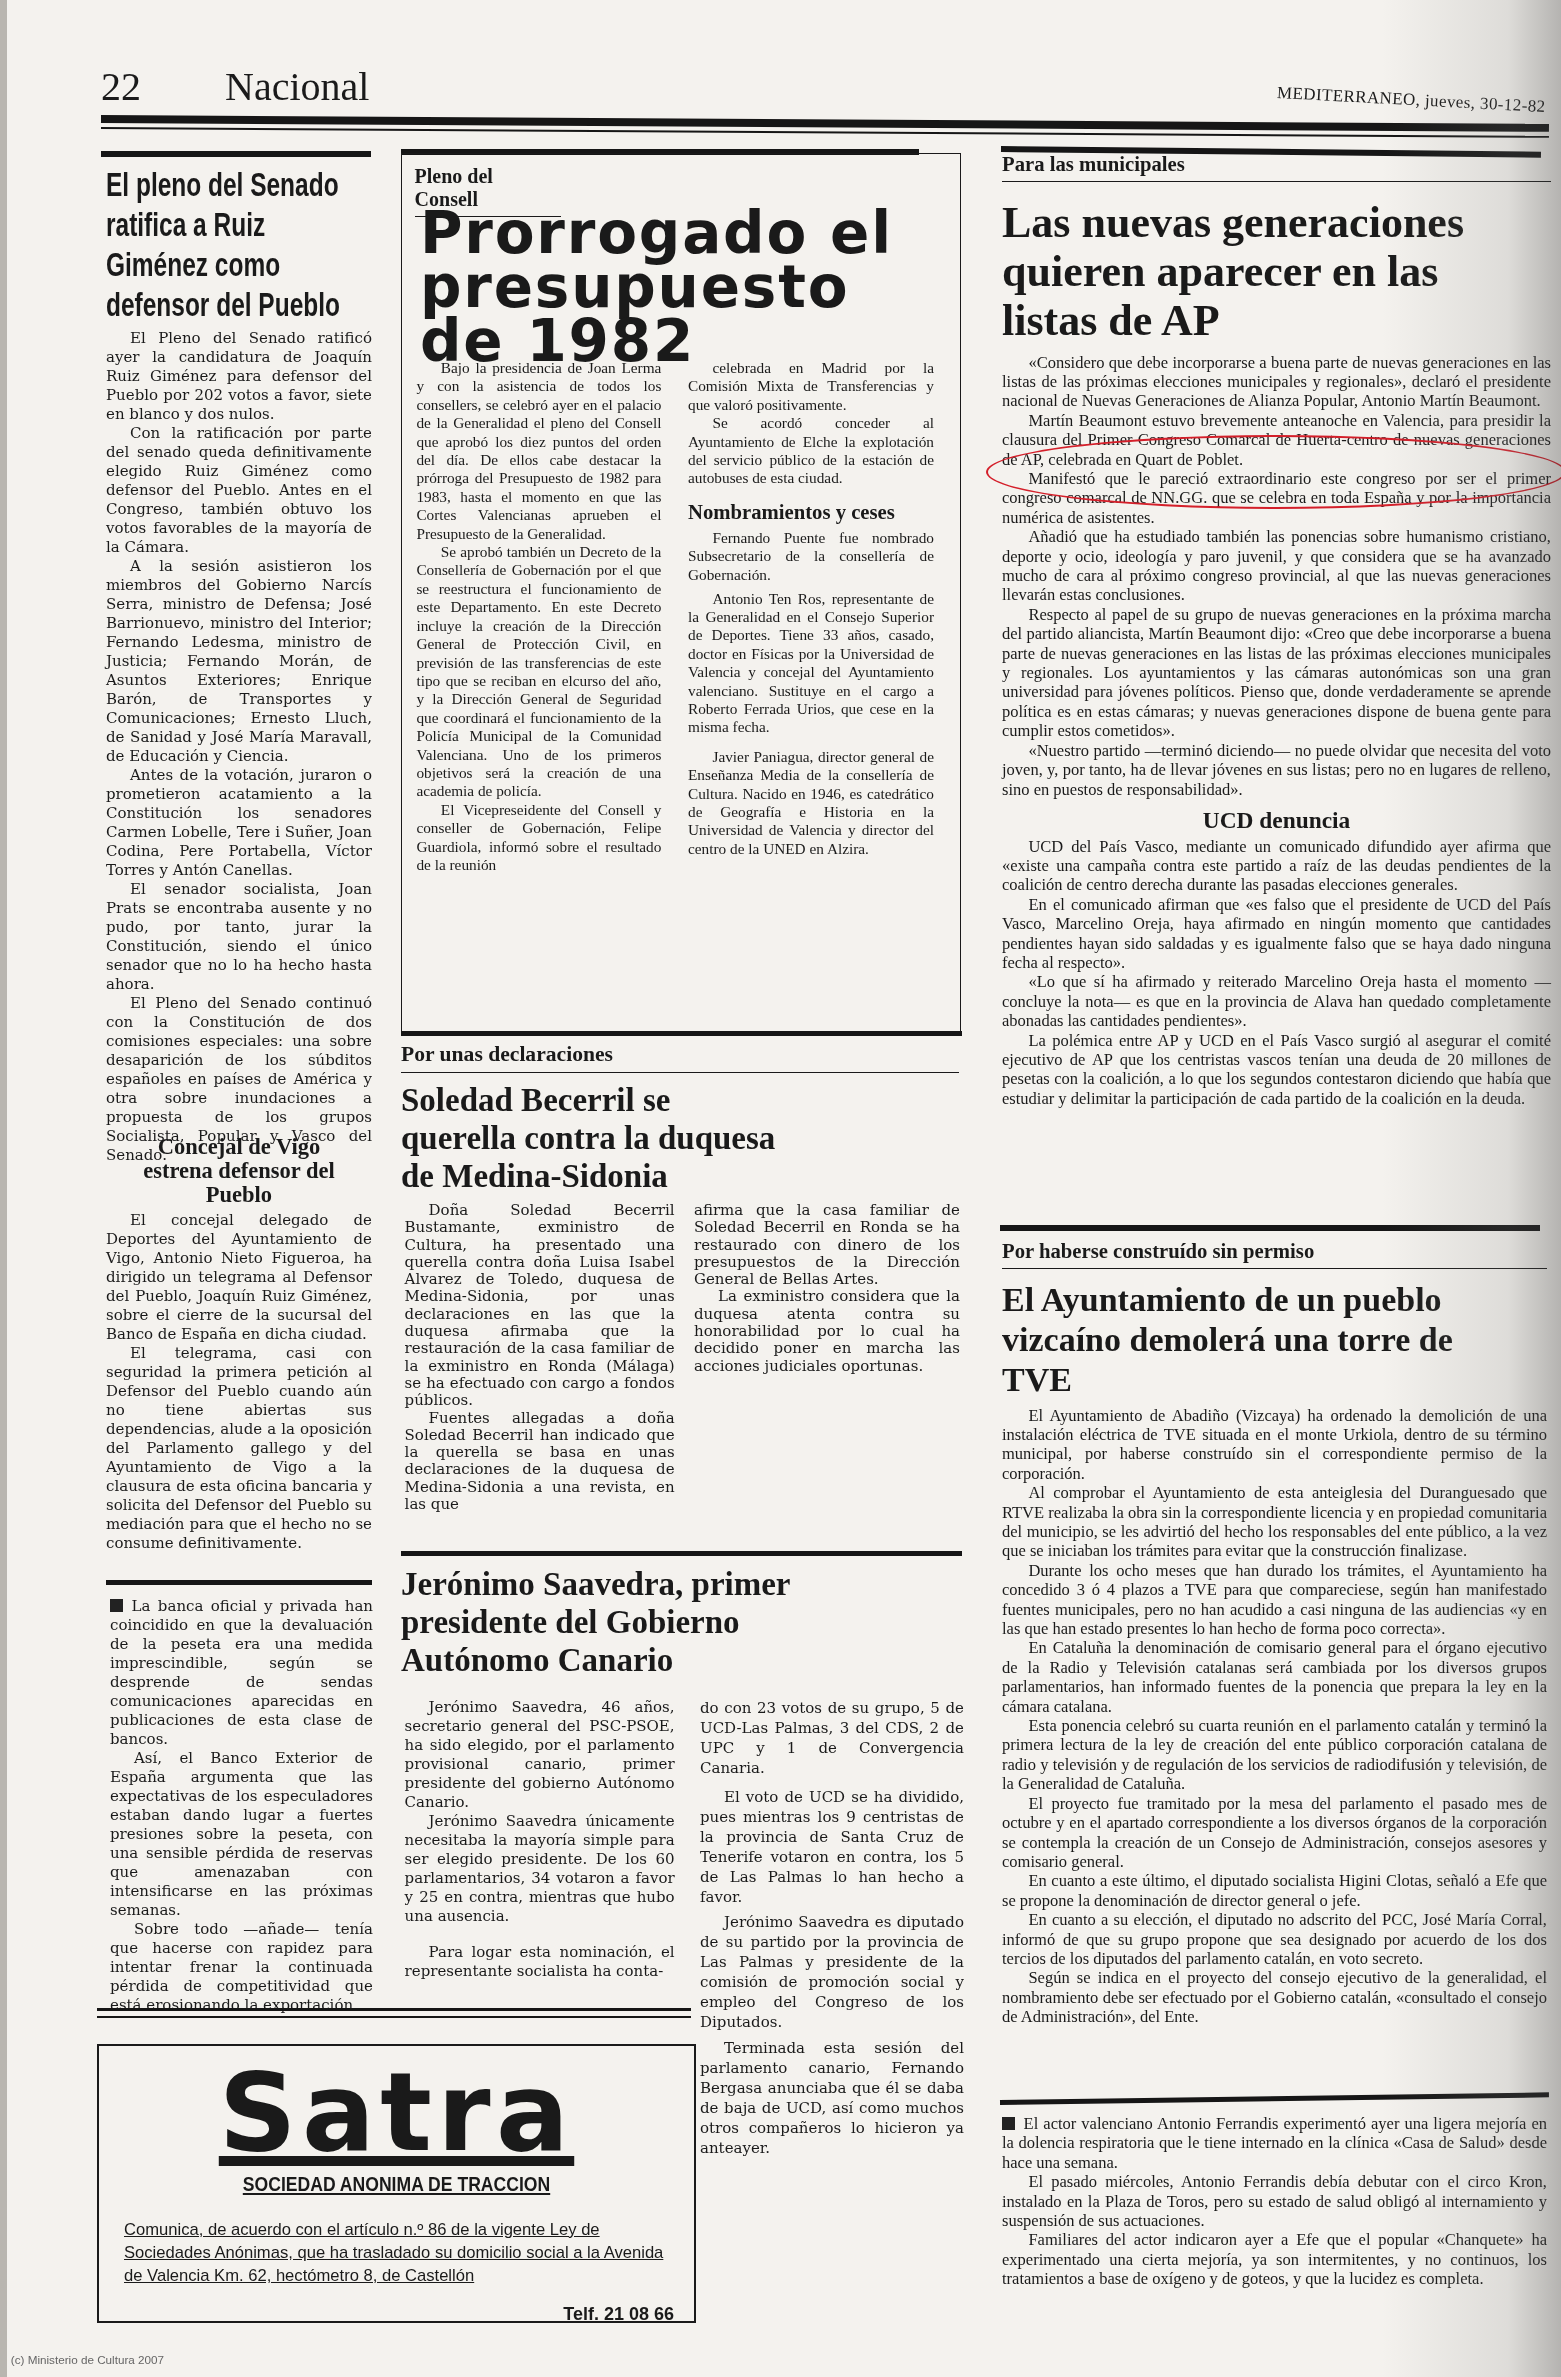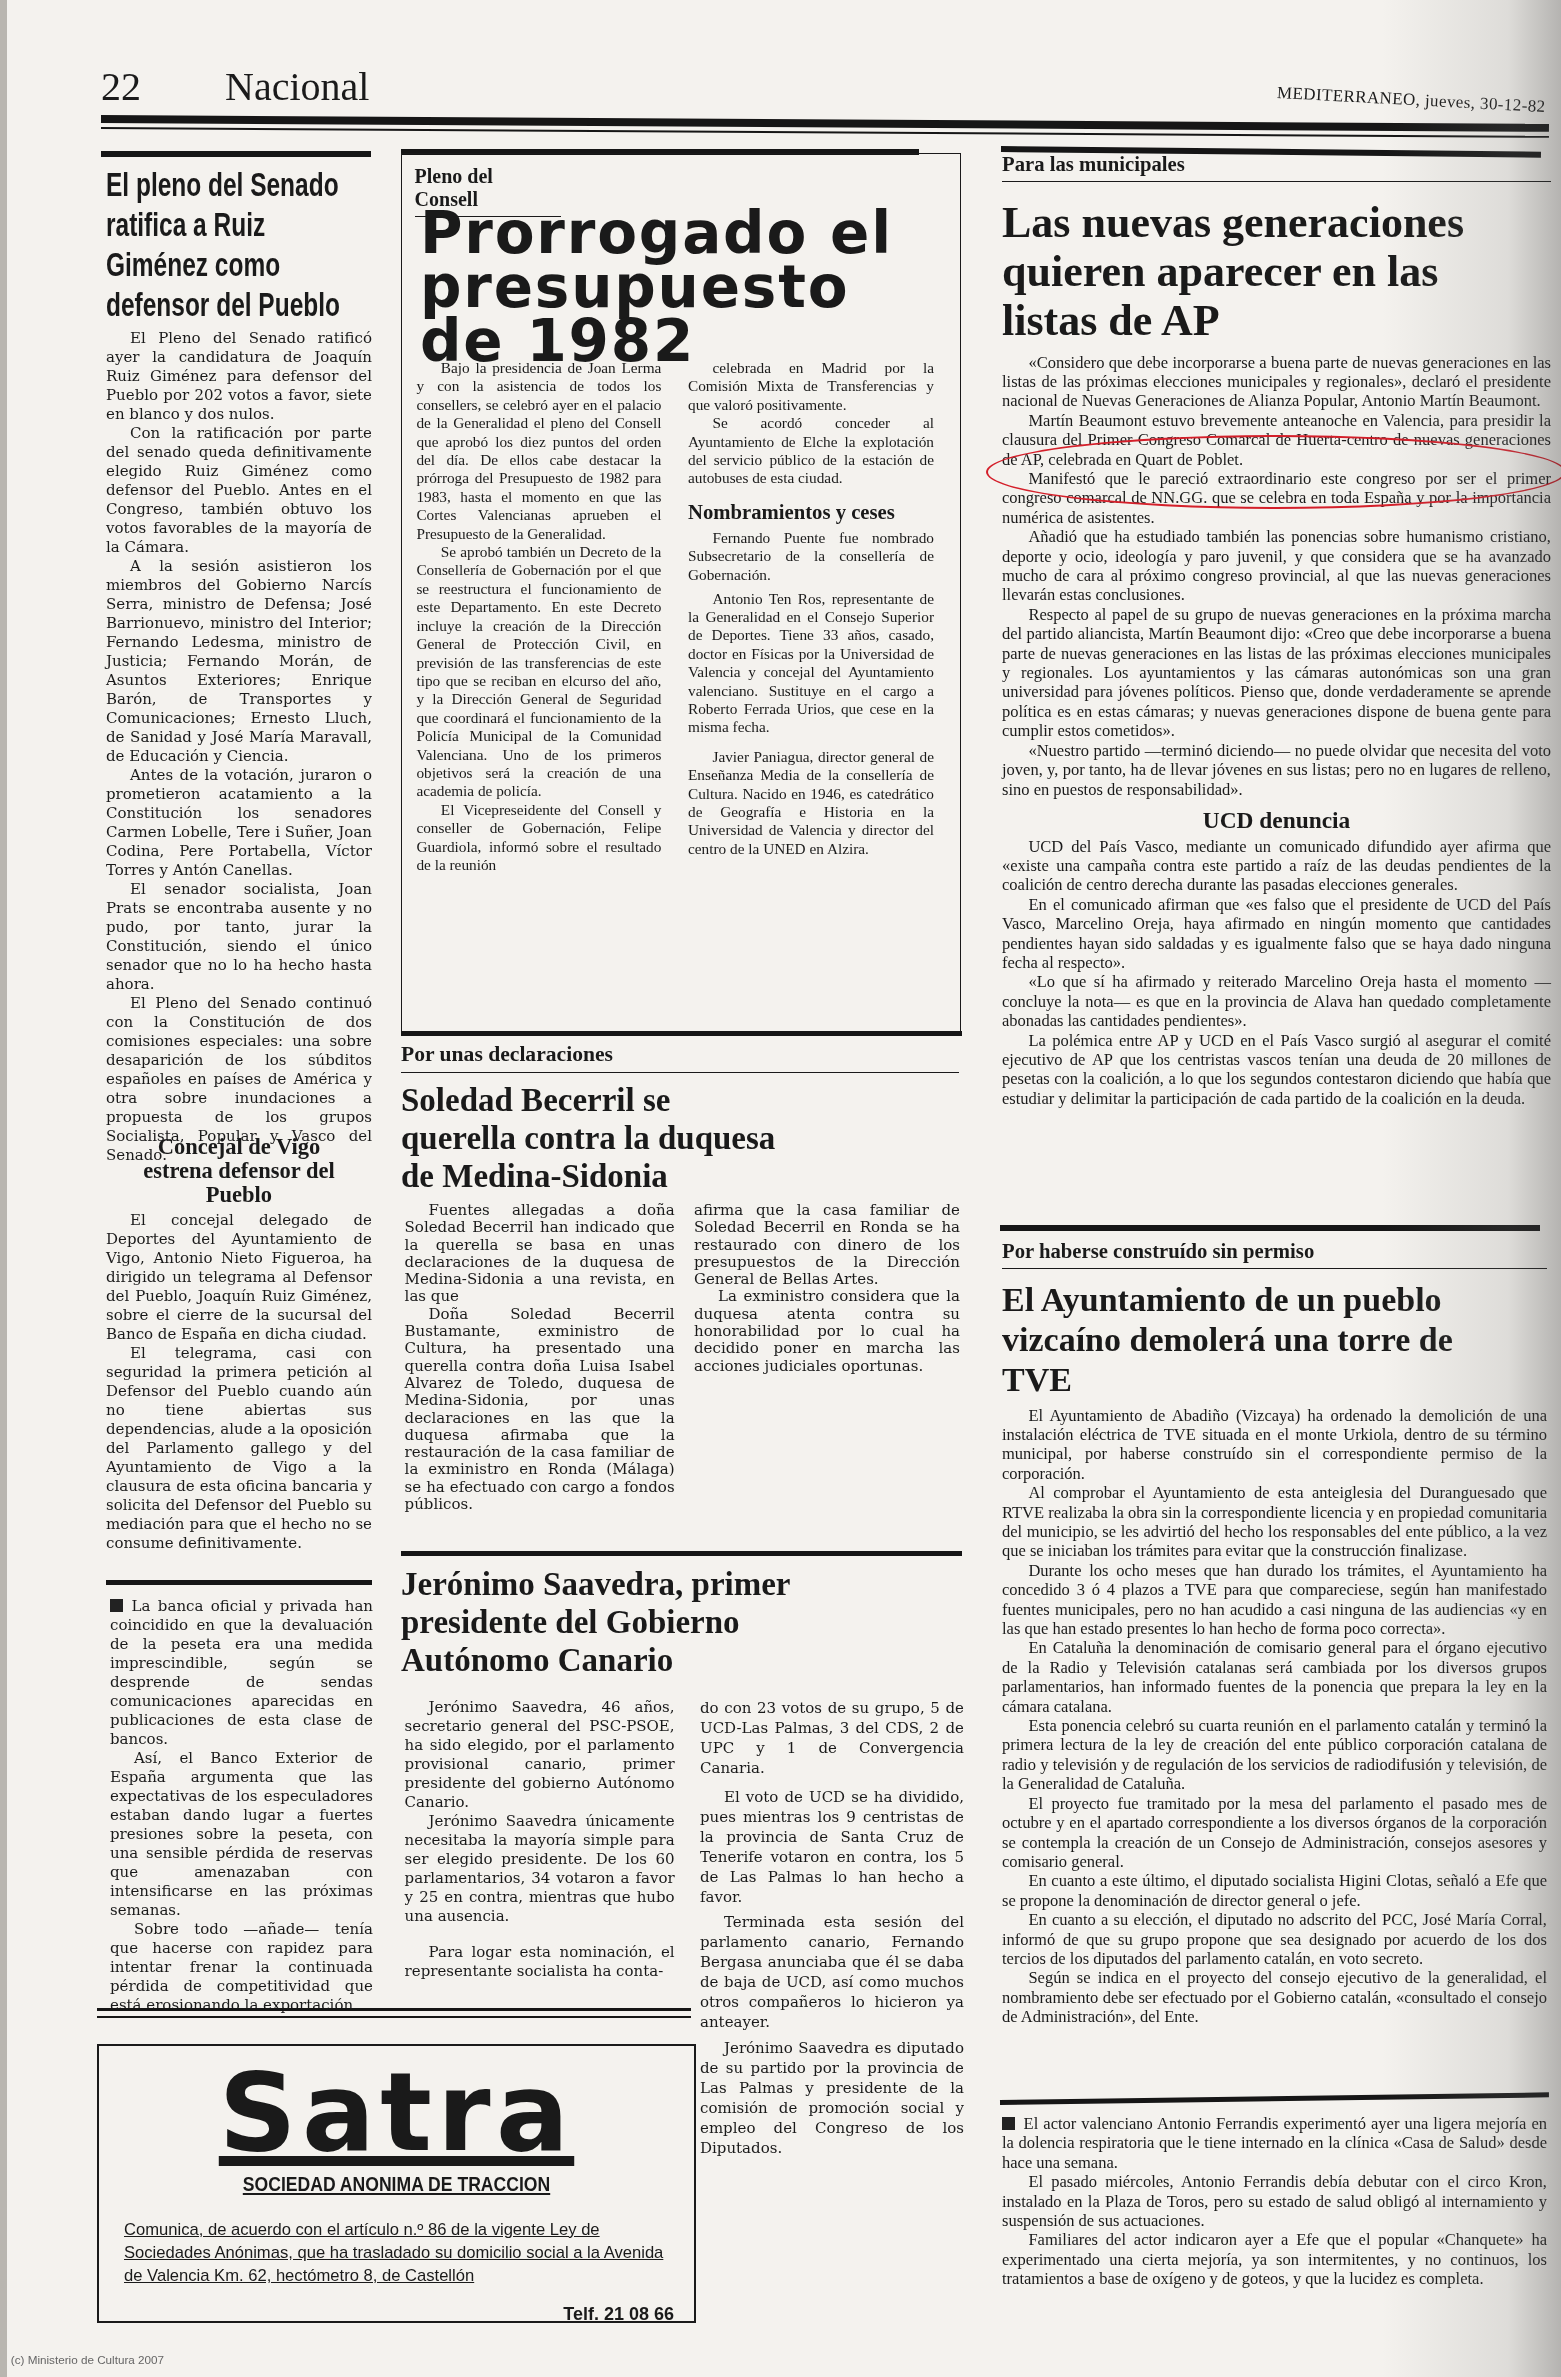--- a/index.html
+++ b/index.html
@@ -104,42 +104,42 @@
     <p style="margin-top:5.4px;">Antonio Ten Ros, representante de la Generalidad en el Consejo Superior de Deportes. Tiene 33 años, casado, doctor en Físicas por la Universidad de Valencia y concejal del Ayuntamiento valenciano. Sustituye en el cargo a Roberto Ferrada Urios, que cese en la misma fecha.</p>
     <p style="margin-top:10.8px;">Javier Paniagua, director general de Enseñanza Media de la consellería de Cultura. Nacido en 1946, es catedrático de Geografía e Historia en la Universidad de Valencia y director del centro de la UNED en Alzira.</p>
   </div>
 </div>
 <div class="rule-thick" style="left:401px; top:1031px; width:561px; height:5.4px;"></div>
 
 <div class="col" style="left:401px; top:1042px; width:558px;">
   <span class="kicker">Por unas declaraciones</span>
   <div class="head-serif" style="margin-top:7.2px; width:378px;">Soledad Becerril se querella contra la duquesa de Medina-Sidonia</div>
   <div class="body-text" style="position:absolute; left:3.6px; top:160px; width:270px; font-size:15px; line-height:17.3px;">
+    <p>Doña Soledad Becerril Bustamante, exministro de Cultura, ha presentado una querella contra doña Luisa Isabel Alvarez de Toledo, duquesa de Medina-Sidonia, por unas declaraciones en las que la duquesa afirmaba que la restauración de la casa familiar de la exministro en Ronda (Málaga) se ha efectuado con cargo a fondos públicos.</p>
     <p>Fuentes allegadas a doña Soledad Becerril han indicado que la querella se basa en unas declaraciones de la duquesa de Medina-Sidonia a una revista, en las que</p>
-    <p>Doña Soledad Becerril Bustamante, exministro de Cultura, ha presentado una querella contra doña Luisa Isabel Alvarez de Toledo, duquesa de Medina-Sidonia, por unas declaraciones en las que la duquesa afirmaba que la restauración de la casa familiar de la exministro en Ronda (Málaga) se ha efectuado con cargo a fondos públicos.</p>
   </div>
   <div class="body-text" style="position:absolute; left:293px; top:160px; width:266px; font-size:15px; line-height:17.3px;">
     <p style="text-indent:0;">afirma que la casa familiar de Soledad Becerril en Ronda se ha restaurado con dinero de los presupuestos de la Dirección General de Bellas Artes.</p>
     <p>La exministro considera que la duquesa atenta contra su honorabilidad por lo cual ha decidido poner en marcha las acciones judiciales oportunas.</p>
   </div>
 </div>
 <div class="rule-thick" style="left:401px; top:1551px; width:561px; height:5.4px;"></div>
 
 <div class="col" style="left:401px; top:1565px; width:561px;">
   <div class="head-serif" style="width:414px;">Jerónimo Saavedra, primer presidente del Gobierno Autónomo Canario</div>
   <div class="body-text" style="position:absolute; left:3.6px; top:133px; width:270px; font-size:15px; line-height:19px;">
     <p>Jerónimo Saavedra, 46 años, secretario general del PSC-PSOE, ha sido elegido, por el parlamento provisional canario, primer presidente del gobierno Autónomo Canario.</p>
     <p>Jerónimo Saavedra únicamente necesitaba la mayoría simple para ser elegido presidente. De los 60 parlamentarios, 34 votaron a favor y 25 en contra, mientras que hubo una ausencia.</p>
     <p style="margin-top:17px;">Para logar esta nominación, el representante socialista ha conta-</p>
   </div>
   <div class="body-text" style="position:absolute; left:299px; top:133px; width:264px; font-size:15px; line-height:20px;">
     <p style="text-indent:0;">do con 23 votos de su grupo, 5 de UCD-Las Palmas, 3 del CDS, 2 de UPC y 1 de Convergencia Canaria.</p>
     <p style="margin-top:9px;">El voto de UCD se ha dividido, pues mientras los 9 centristas de la provincia de Santa Cruz de Tenerife votaron en contra, los 5 de Las Palmas lo han hecho a favor.</p>
+    <p style="margin-top:5.4px;">Jerónimo Saavedra es diputado de su partido por la provincia de Las Palmas y presidente de la comisión de promoción social y empleo del Congreso de los Diputados.</p>
     <p style="margin-top:5.4px;">Terminada esta sesión del parlamento canario, Fernando Bergasa anunciaba que él se daba de baja de UCD, así como muchos otros compañeros lo hicieron ya anteayer.</p>
-    <p style="margin-top:5.4px;">Jerónimo Saavedra es diputado de su partido por la provincia de Las Palmas y presidente de la comisión de promoción social y empleo del Congreso de los Diputados.</p>
   </div>
 </div>
 
 <div class="rule-thin" style="left:97px; top:2008px; width:594px; height:2.7px;"></div>
 <div class="rule-thin" style="left:97px; top:2016px; width:594px; height:1.8px;"></div>
 
 <div class="box" style="left:97px; top:2044px; width:595px; height:275px; border-width:2.7px;text-decoration:underline;">
   <div class="ad-logo" style="margin-top:12.6px;">Satra</div>
   <div class="ad-sub" style="margin-top:5.4px;">SOCIEDAD ANONIMA DE TRACCION</div>
   <div class="ad-body" style="margin:21.6px 18px 0 25px;">Comunica, de acuerdo con el artículo n.º 86 de la vigente Ley de Sociedades Anónimas, que ha trasladado su domicilio social a la Avenida de Valencia Km. 62, hectómetro 8, de Castellón</div>

